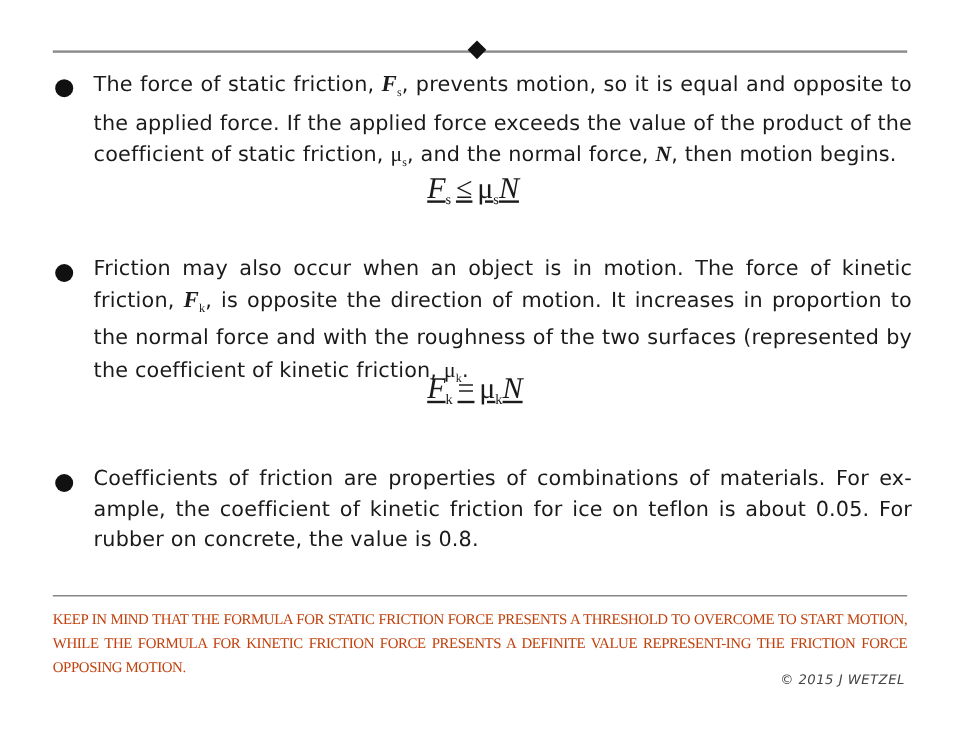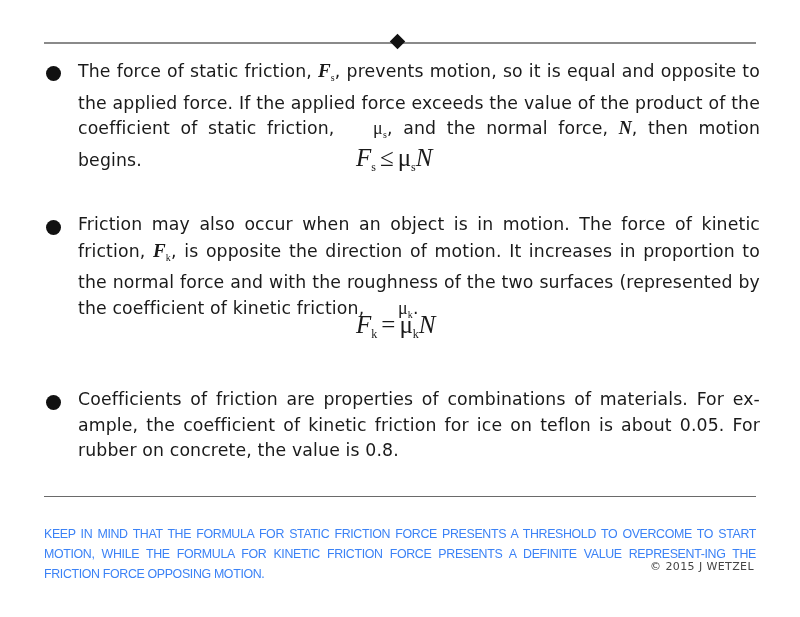--- a/index.html
+++ b/index.html
@@ -7,31 +7,31 @@
     .sans { font-family: "DejaVu Sans", sans-serif; }
 
     .top-rule { position: absolute; left: 44px; top: 42px; width: 712px; height: 2px; background: #8a8a8a; }
     .diamond { position: absolute; left: 392px; top: 36px; width: 11px; height: 11px; background: #111; transform: rotate(45deg); }
 
     .bullet-block { position: absolute; left: 44px; width: 716px; }
     .bullet-dot { position: absolute; left: 2px; top: 8px; width: 15px; height: 15px; border-radius: 50%; background: #111; }
     .bullet-text { margin-left: 34px; font-size: 17.3px; line-height: 25.5px; text-align: justify; text-align-last: left; letter-spacing: 0.15px; }
     .var { font-family: "Liberation Serif", "DejaVu Serif", serif; font-style: italic; font-weight: bold; font-size: 19px; }
     .var-n { font-family: "Liberation Serif", "DejaVu Serif", serif; font-style: italic; font-weight: bold; font-size: 18px; }
-    .mu { font-family: "Liberation Serif", "DejaVu Serif", serif; font-size: 18px; margin-left: 28px; }
+    .mu { font-family: "Liberation Serif", "DejaVu Serif", serif; font-size: 18px; }
     .sub { font-family: "Liberation Serif", "DejaVu Serif", serif; font-size: 10px; vertical-align: -4px; font-style: normal; font-weight: normal; }
 
-    .equation { position: absolute; font-family: "Liberation Serif", "DejaVu Serif", serif; font-size: 25px; white-space: nowrap; }
+    .equation { position: absolute; font-family: "Liberation Serif", "DejaVu Serif", serif; font-size: 25px; white-space: nowrap; text-decoration: underline; }
     .equation .eq-var { font-style: italic; }
     .equation .eq-sub { font-size: 12px; vertical-align: -5px; }
     .equation .eq-op { padding: 0 4px; }
 
     .bottom-rule { position: absolute; left: 44px; top: 496px; width: 712px; height: 1px; background: #6a6a6a; }
-    .note { position: absolute; left: 44px; top: 524px; width: 712px; font-family: Liberation Sans, sans-serif; font-size: 12.4px; line-height: 20px; letter-spacing: -0.35px; text-align: justify; text-align-last: left; color: #3b82f6; }
-    .copyright { position: absolute; right: 46px; top: 560px; font-family: "DejaVu Sans", sans-serif; font-size: 11px; letter-spacing: 0.4px; color: #444; }
+    .note { position: absolute; left: 44px; top: 506px; width: 712px; font-family: Liberation Serif, serif; font-size: 12.4px; line-height: 20px; letter-spacing: -0.35px; text-align: justify; text-align-last: left; color: #c2410c; }
+    .copyright { position: absolute; right: 46px; top: 560px; font-family: "DejaVu Sans", sans-serif; font-style: italic; font-size: 11px; letter-spacing: 0.4px; color: #444; }
   </style>
 </head>
 <body>
 
 <div class="top-rule"></div>
 <div class="diamond"></div>
 
 <div class="bullet-block sans" style="top:58px;">
   <div class="bullet-dot"></div>
   <div class="bullet-text"><span>The force of static friction, </span><span class="var"><span>F</span><span class="sub">s</span></span><span>, prevents motion, so it is equal and opposite to the applied force.  If the applied force exceeds the value of the product of the coefficient of static friction, </span><span class="mu"><span>μ</span><span class="sub">s</span></span><span>, and the normal force, </span><span class="var-n">N</span><span>, then motion begins.</span></div>

